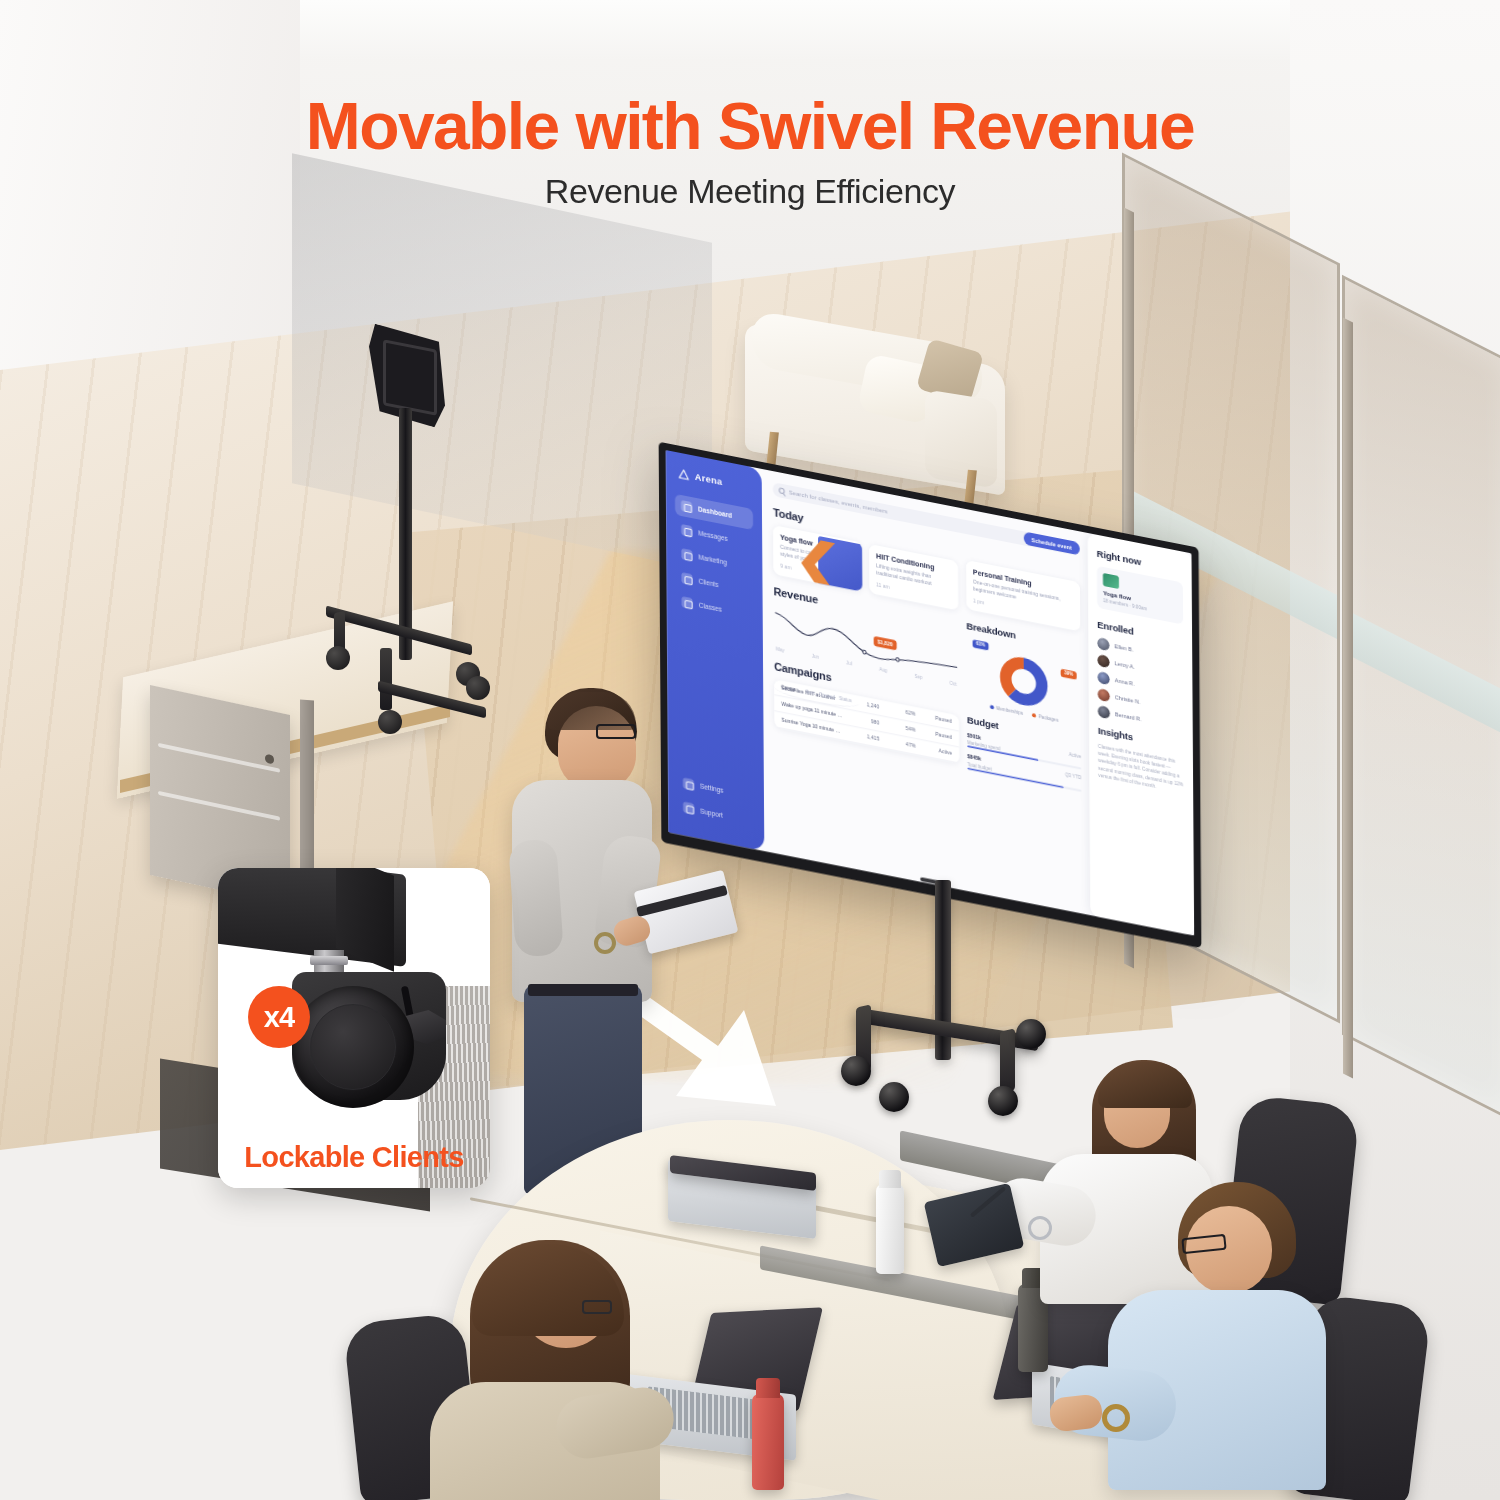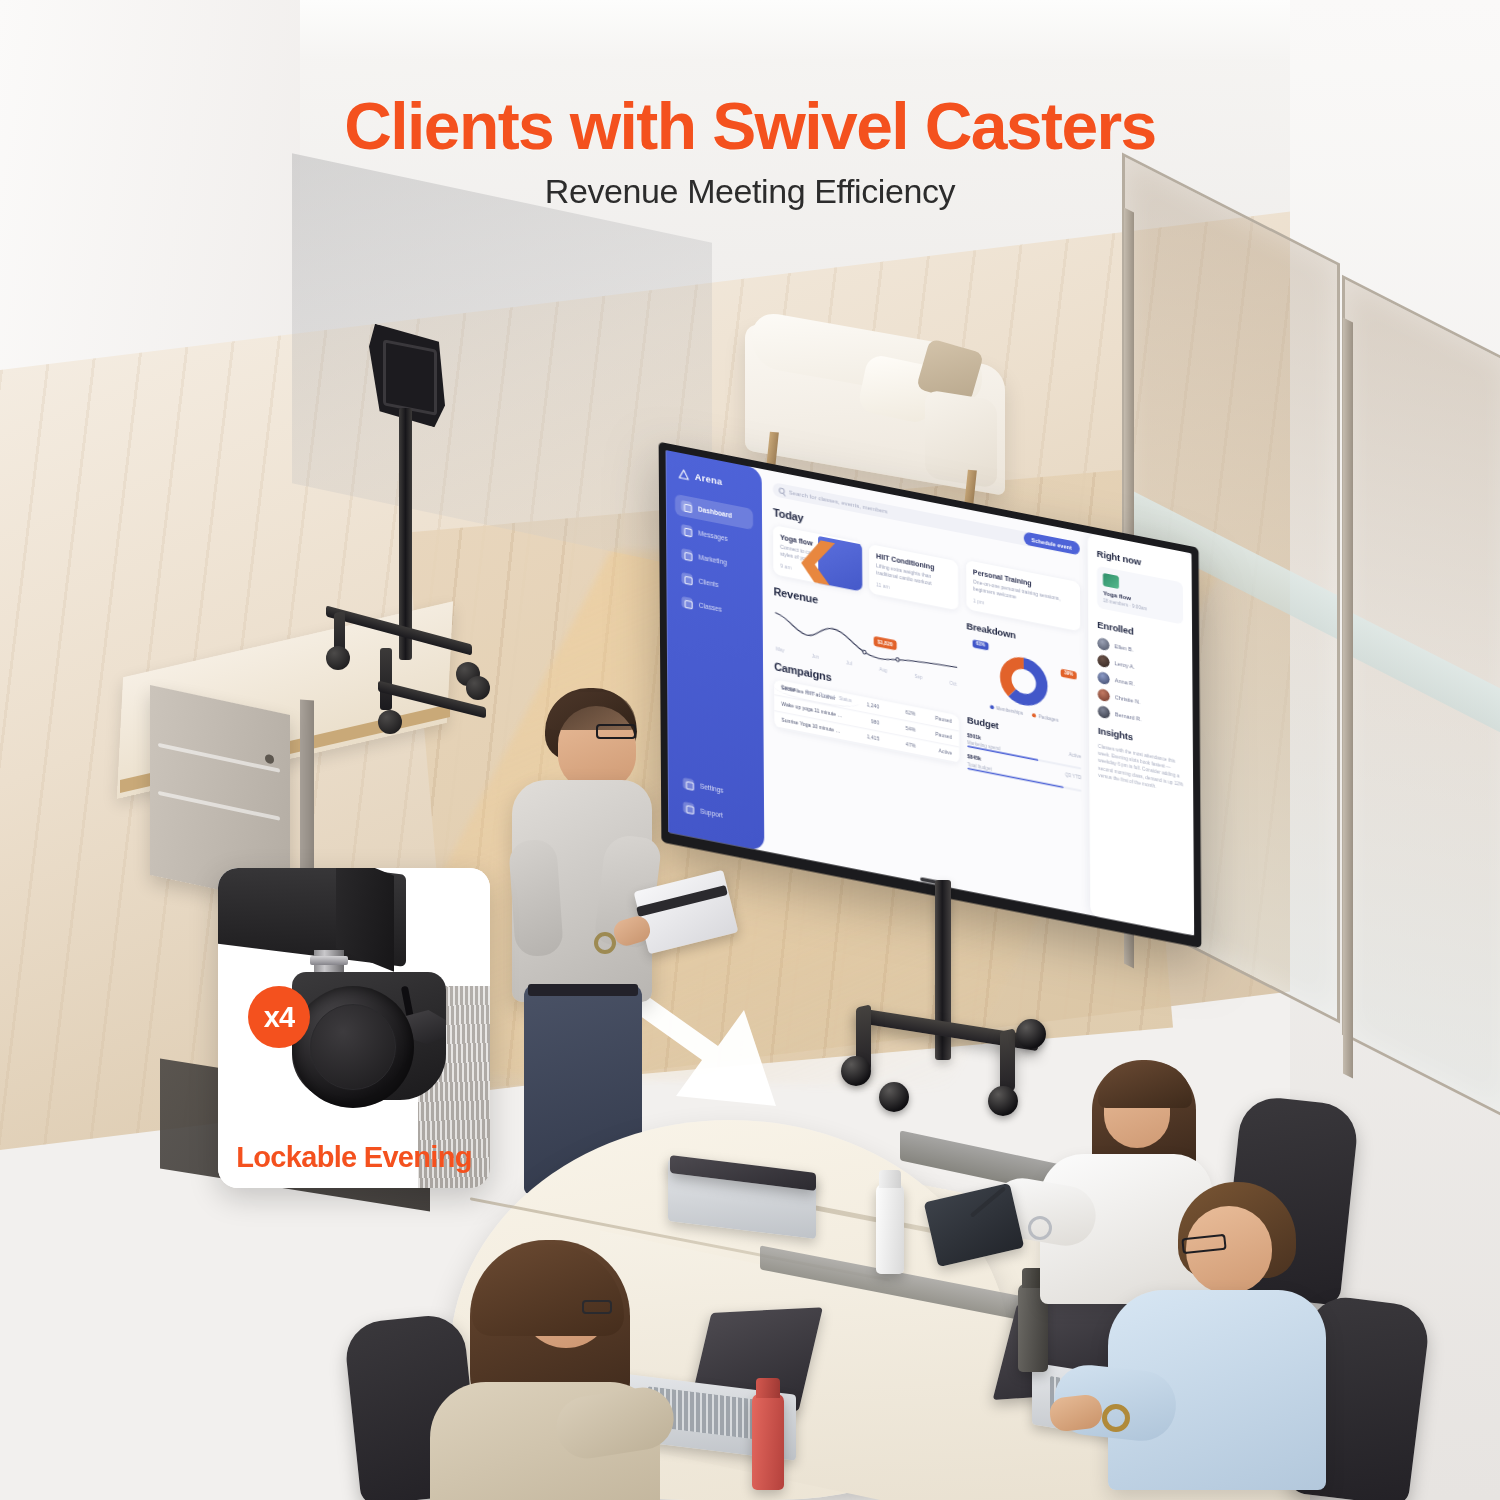--- a/index.html
+++ b/index.html
@@ -839,31 +839,31 @@
     <div class="body-sh" style="left:1108px;top:1290px;width:218px;height:200px;background:linear-gradient(160deg,#d7e6f3,#b3c8dc);border-radius:56px 48px 8px 8px;box-shadow:0 8px 20px rgba(0,0,0,.14);"></div>
     <div class="arm" style="left:1054px;top:1368px;width:122px;height:70px;background:linear-gradient(160deg,#d2e2f0,#aec4d9);border-radius:34px;transform:rotate(6deg);"></div>
     <div style="position:absolute;left:1050px;top:1396px;width:52px;height:34px;background:linear-gradient(160deg,#e6bb97,#ca9369);border-radius:16px;transform:rotate(-6deg);"></div>
     <div style="position:absolute;left:1102px;top:1404px;width:28px;height:28px;border:5px solid #b08a3a;border-radius:50%;"></div>
   </div>
 
   <div class="rug-2" style="z-index:-1;"></div>
   <div class="dark-obj"></div>
 </div>
 
-<div class="headline">Clients with Swivel Casters</div>
+<div class="headline">Movable with Swivel Revenue</div>
 <div class="subhead">Revenue Meeting Efficiency</div>
 
 <div class="inset">
   <div class="inset-photo">
     <div class="inset-rug"></div>
     <div class="inset-leg"></div>
     <div class="inset-leg-face"></div>
     <div class="inset-stem"></div>
     <div class="inset-stem-nut"></div>
     <div class="caster-body"></div>
     <div class="caster-slot"></div>
     <div class="caster-brake"></div>
     <div class="caster-wheel"></div>
     <div class="caster-hub"></div>
   </div>
   <div class="x4-badge">x4</div>
-  <div class="inset-label">Lockable Evening</div>
+  <div class="inset-label">Lockable Clients</div>
 </div>
 
 </body></html>

